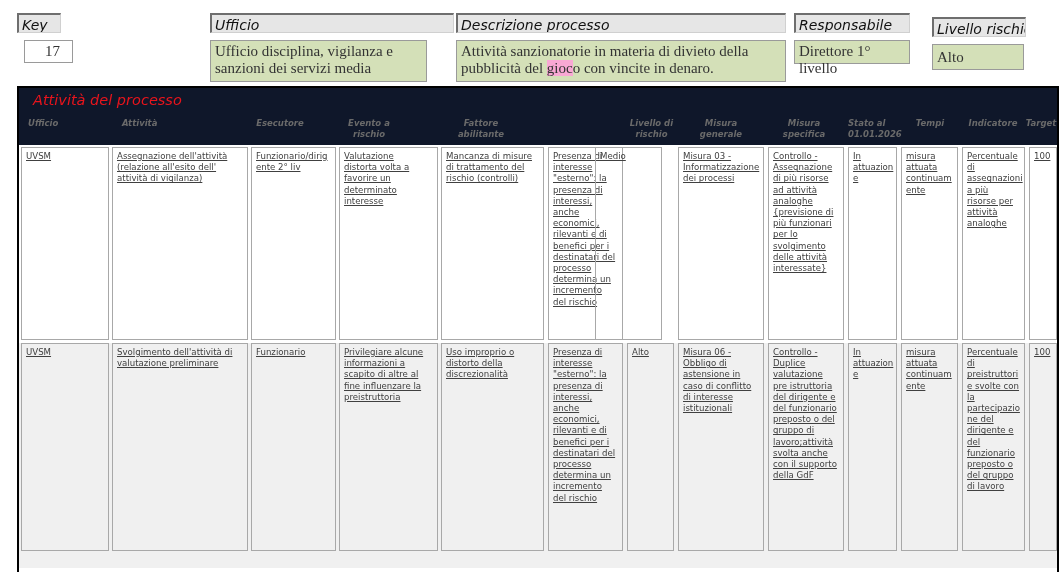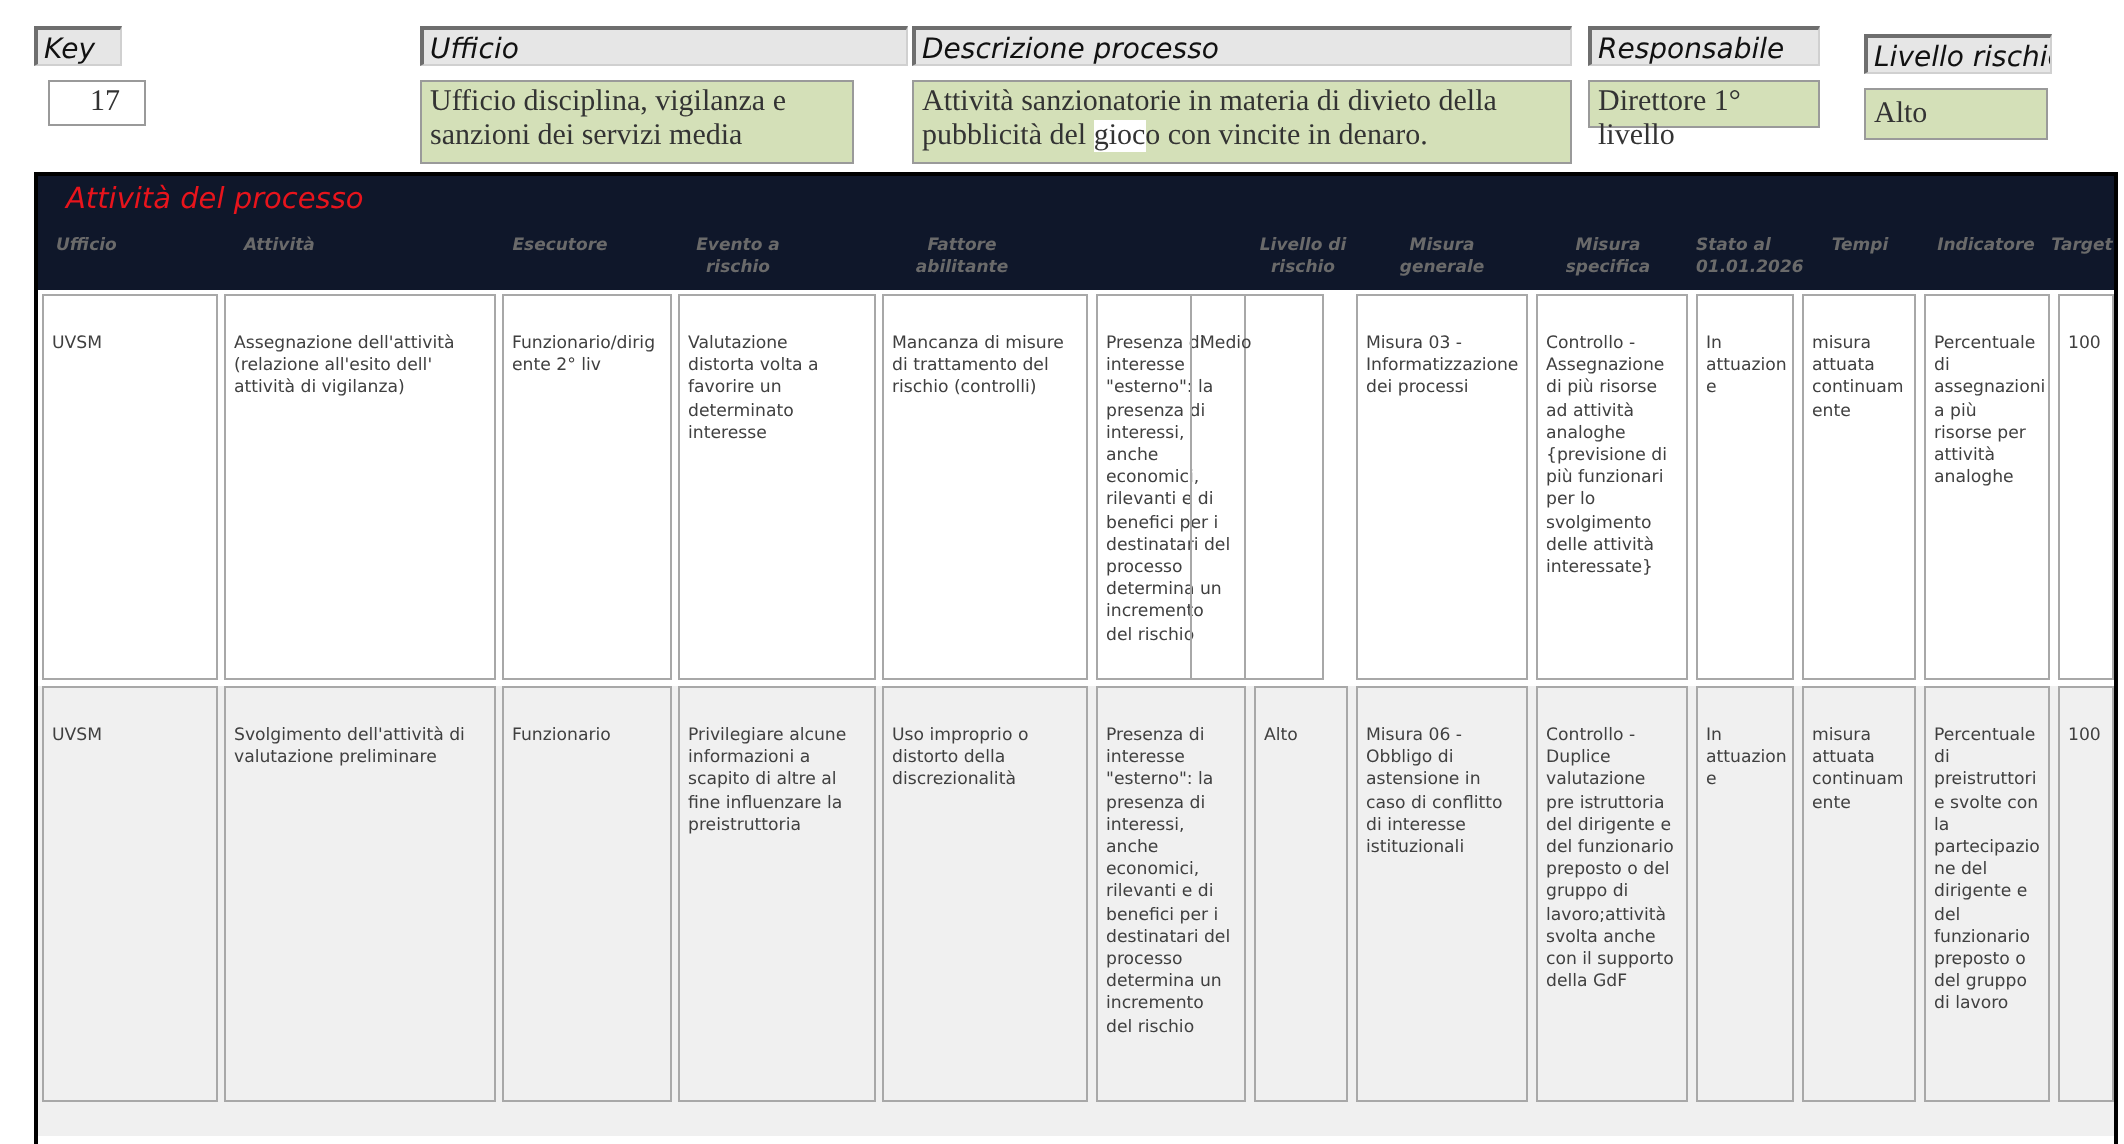--- a/index.html
+++ b/index.html
@@ -27,21 +27,21 @@
     position: absolute;
     font-family: "Liberation Serif", serif;
     font-size: 15px;
     color: #333;
     line-height: 17px;
     padding: 2px 4px;
     border: 1px solid #9a9a9a;
   }
   .val.green { background: #d4e0b8; }
   .val.white { background: #ffffff; text-align: right; padding-right: 12px; }
-  .hl { background: #ffffff; }
+  .hl { background: #f9a8d4; }
 
   .sep {
     position: absolute;
     left: 17px; top: 86px;
     width: 1042px; height: 2px;
     background: #000;
   }
 
   
   .frame {
@@ -91,23 +91,24 @@
   .row.r2 { top: 255px; height: 225px; background: #f0f0f0; }
 
   .cell {
     position: absolute;
     top: 0;
     border: 1px solid #a8a8a8;
     font-family: "DejaVu Sans", sans-serif;
     font-size: 8.6px;
     line-height: 11.2px;
     color: #404040;
-    padding: 19px 4px;
+    padding: 3px 4px;
     white-space: pre-line;
     overflow: hidden;
+    text-decoration: underline;
   }
   .r1 .cell { height: 193px; }
   .r2 .cell { height: 208px; }
 </style>
 </head>
 <body>
 
 <div class="lbl" style="left:17px; top:13px; width:44px;">Key</div>
 <div class="val white" style="left:24px; top:40px; width:49px; height:23px;">17</div>
 

